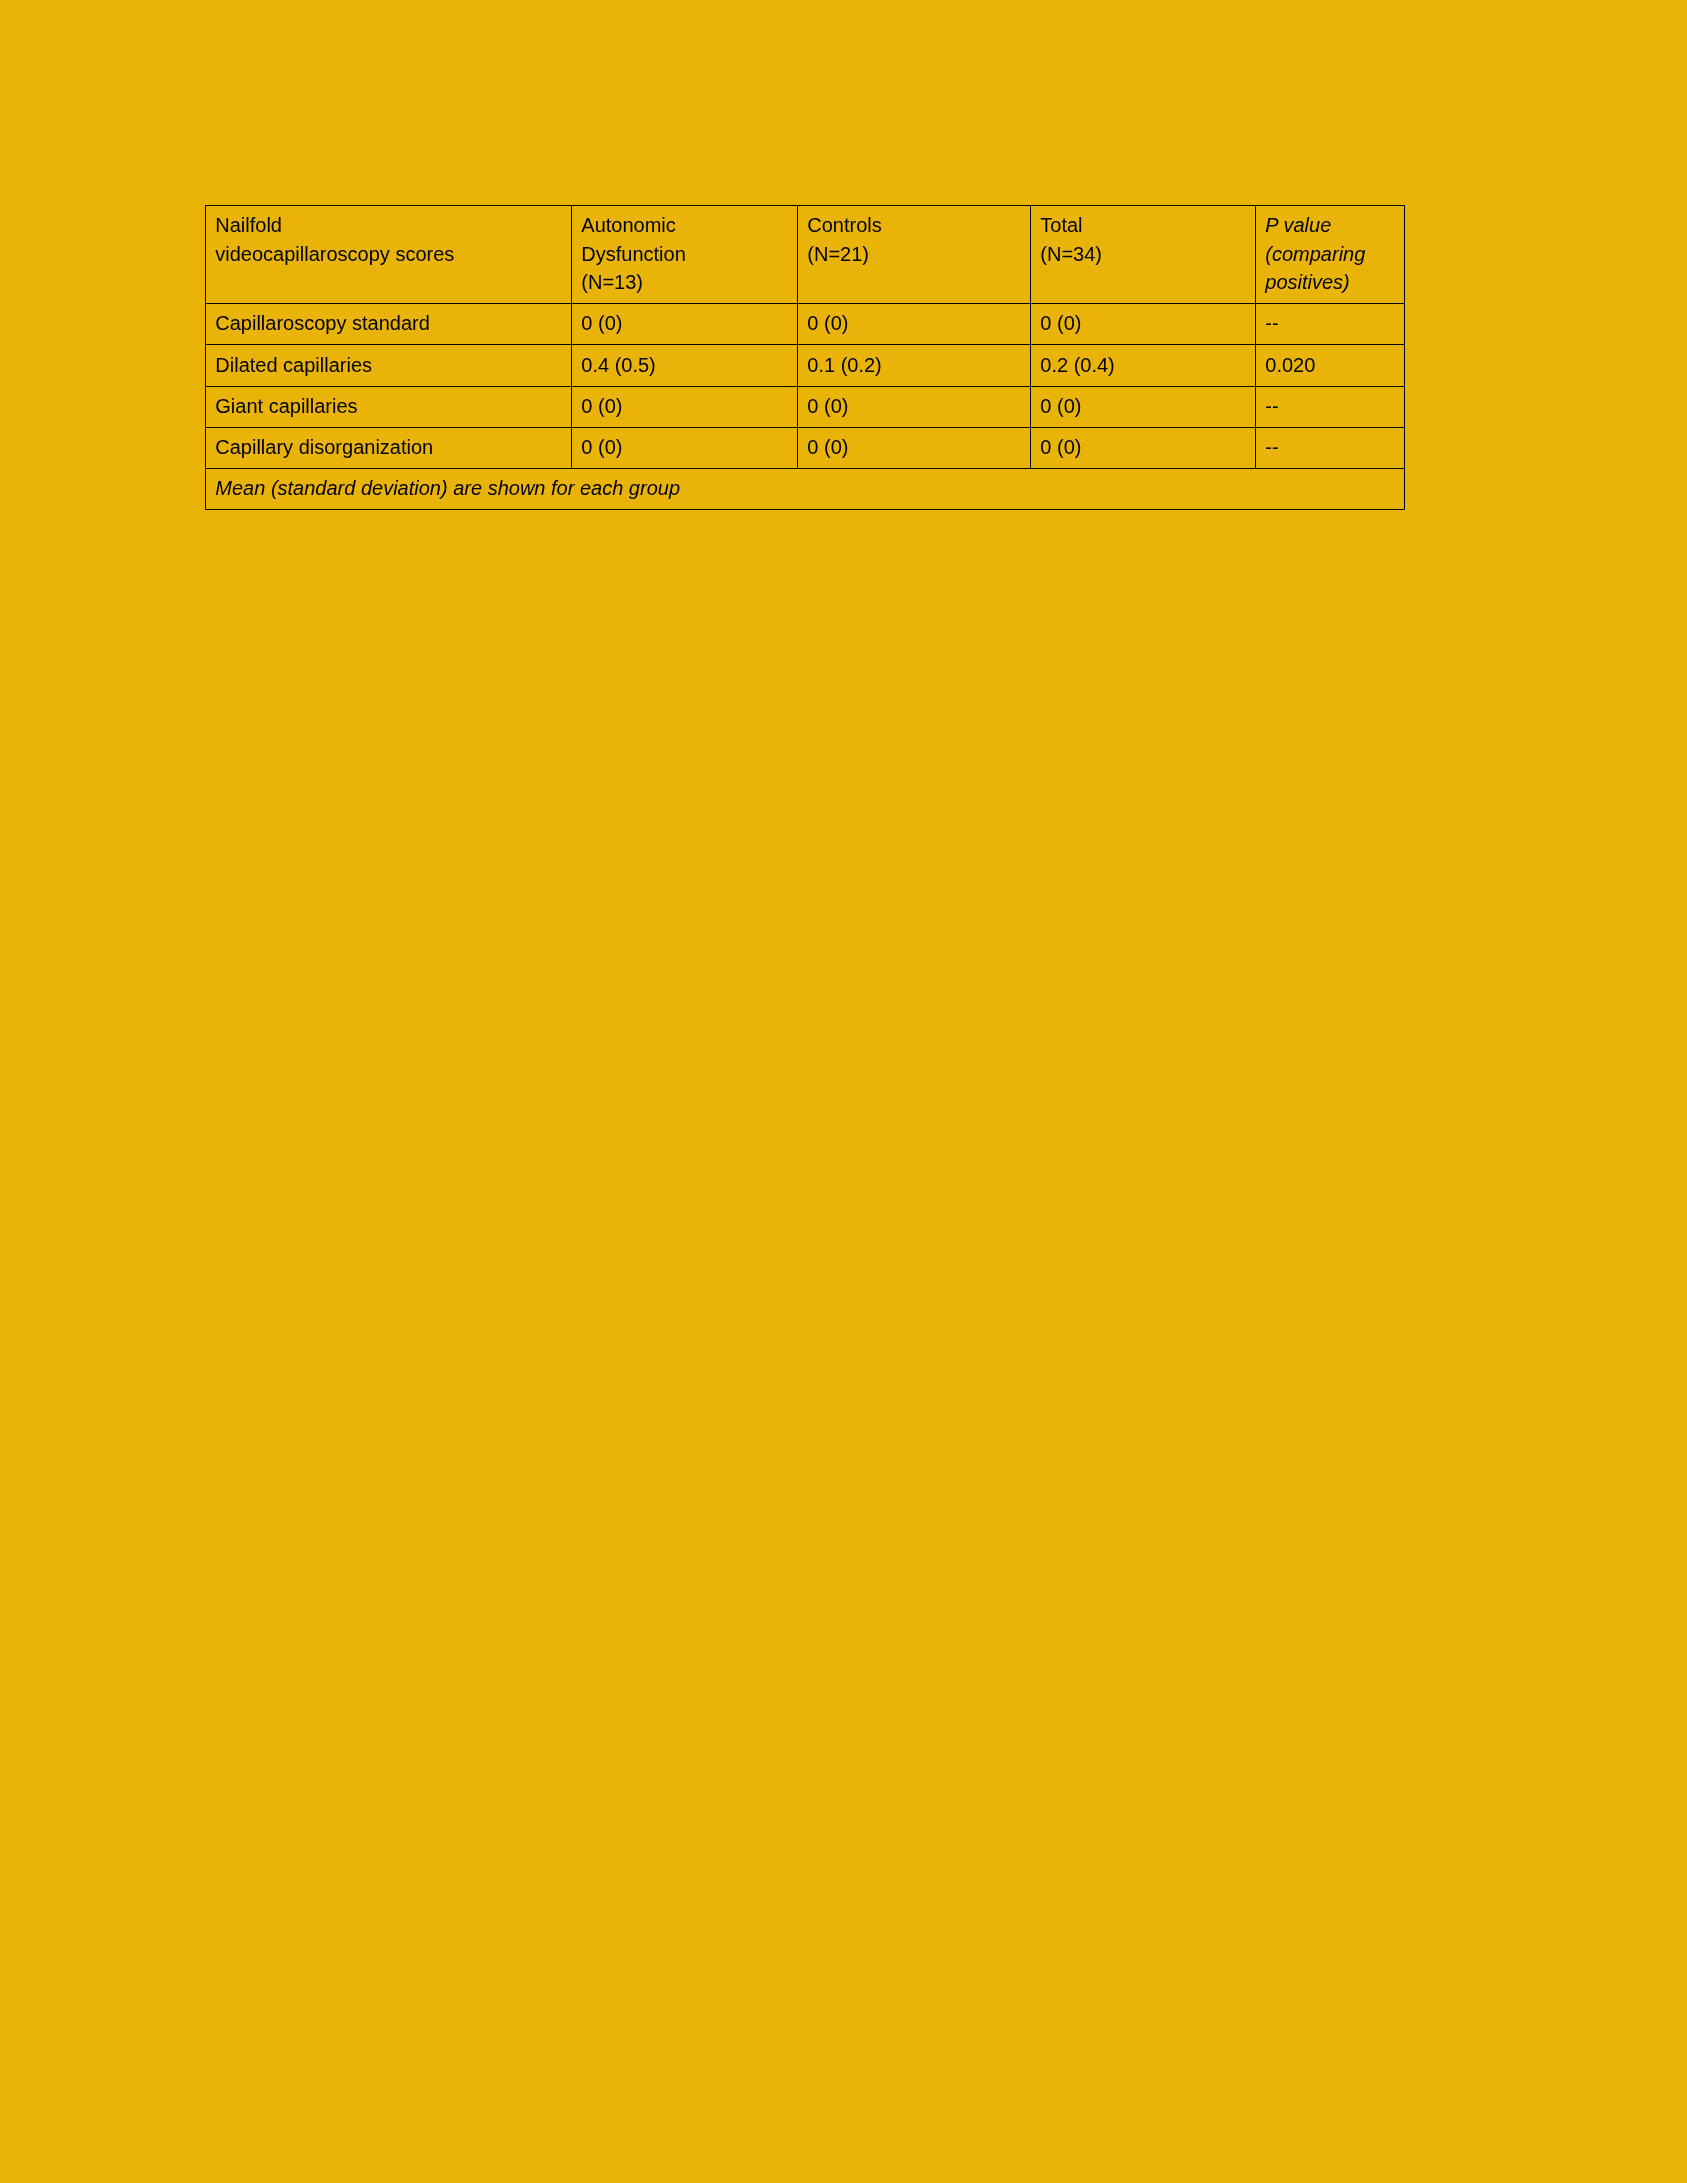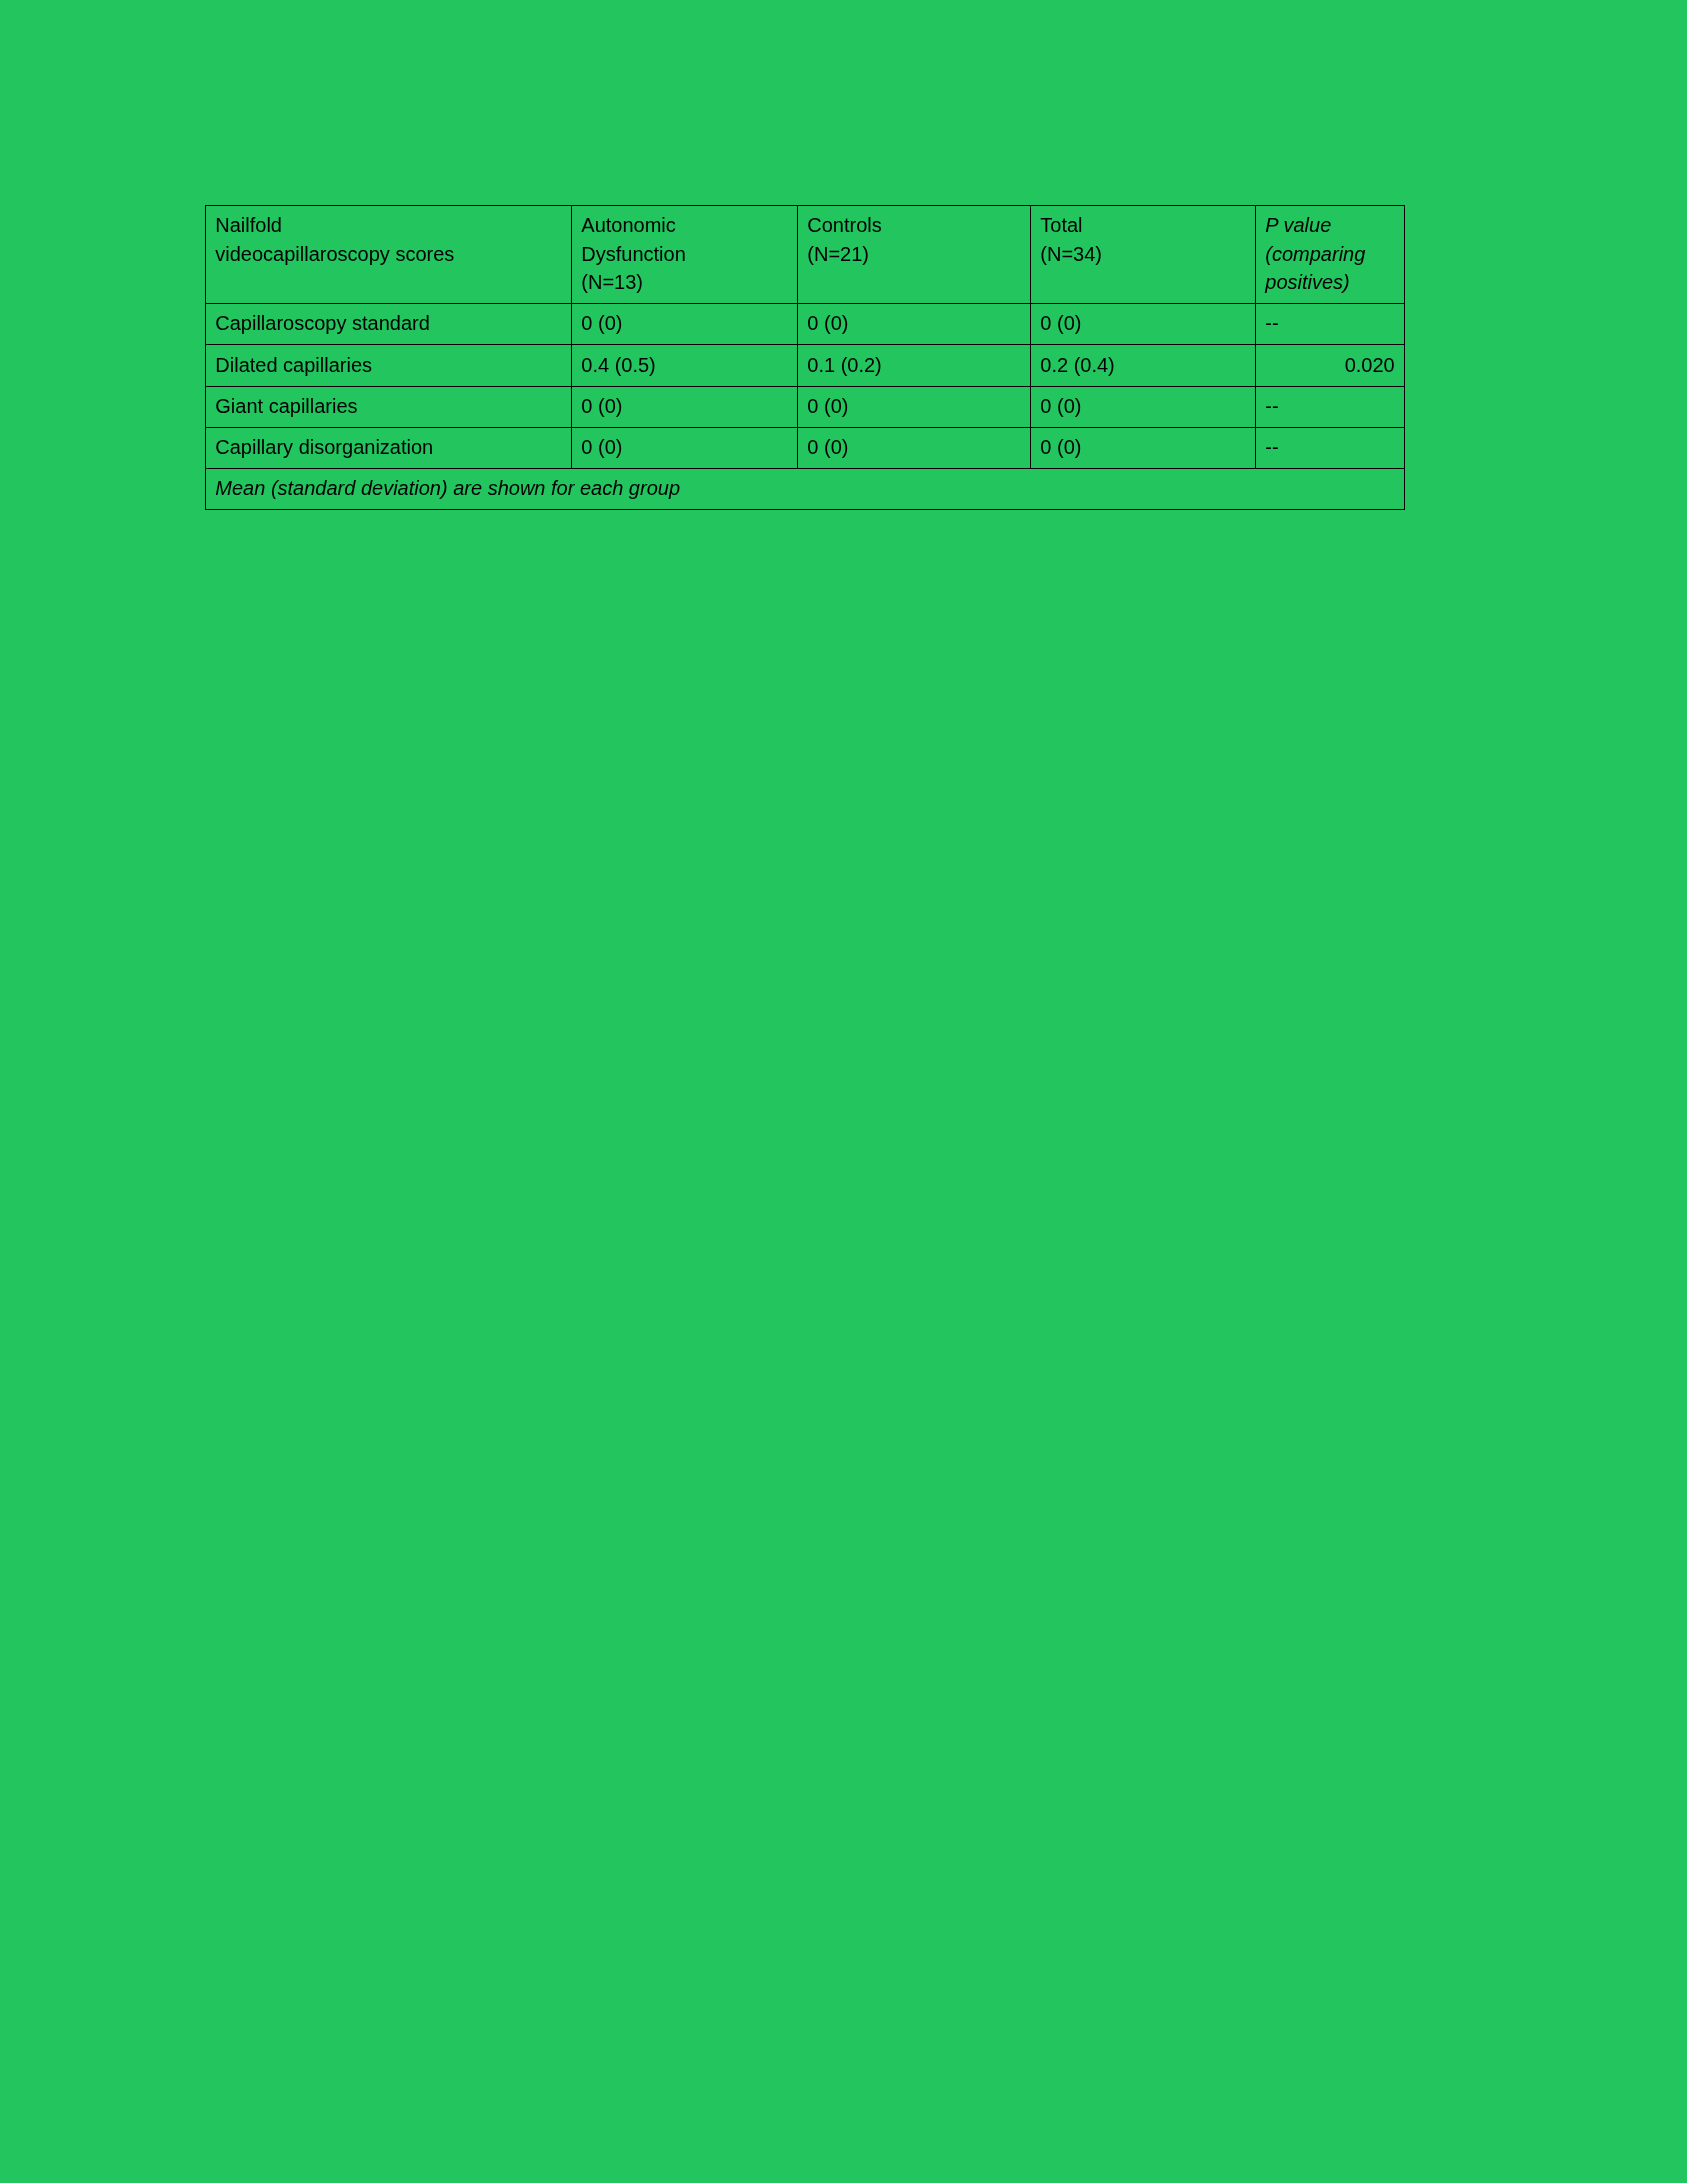--- a/index.html
+++ b/index.html
@@ -13,21 +13,21 @@
     font-family: "Liberation Serif", serif;
     color: #000000;
     position: relative;
   }
   .page {
     position: absolute;
     left: 0;
     top: 0;
     width: 1687px;
     height: 2183px;
-    background: #22c55e;
+    background: #eab308;
   }
   .table-wrap {
     position: absolute;
     left: 205px;
     top: 205px;
     width: 1199px;
   }
   table.data-table {
     border-collapse: collapse;
     width: 1199px;
@@ -50,21 +50,20 @@
   col.c4 { width: 149px; }
 
   .hdr td {
     vertical-align: top;
   }
   .hdr .pval {
     font-style: italic;
   }
   .bold {
     font-weight: bold;
-    text-align: right;
   }
   .footer-cell {
     font-weight: normal;
     font-style: italic;
   }
   .nowrap-line { white-space: pre-line; }
 </style>
 </head>
 <body>
 

